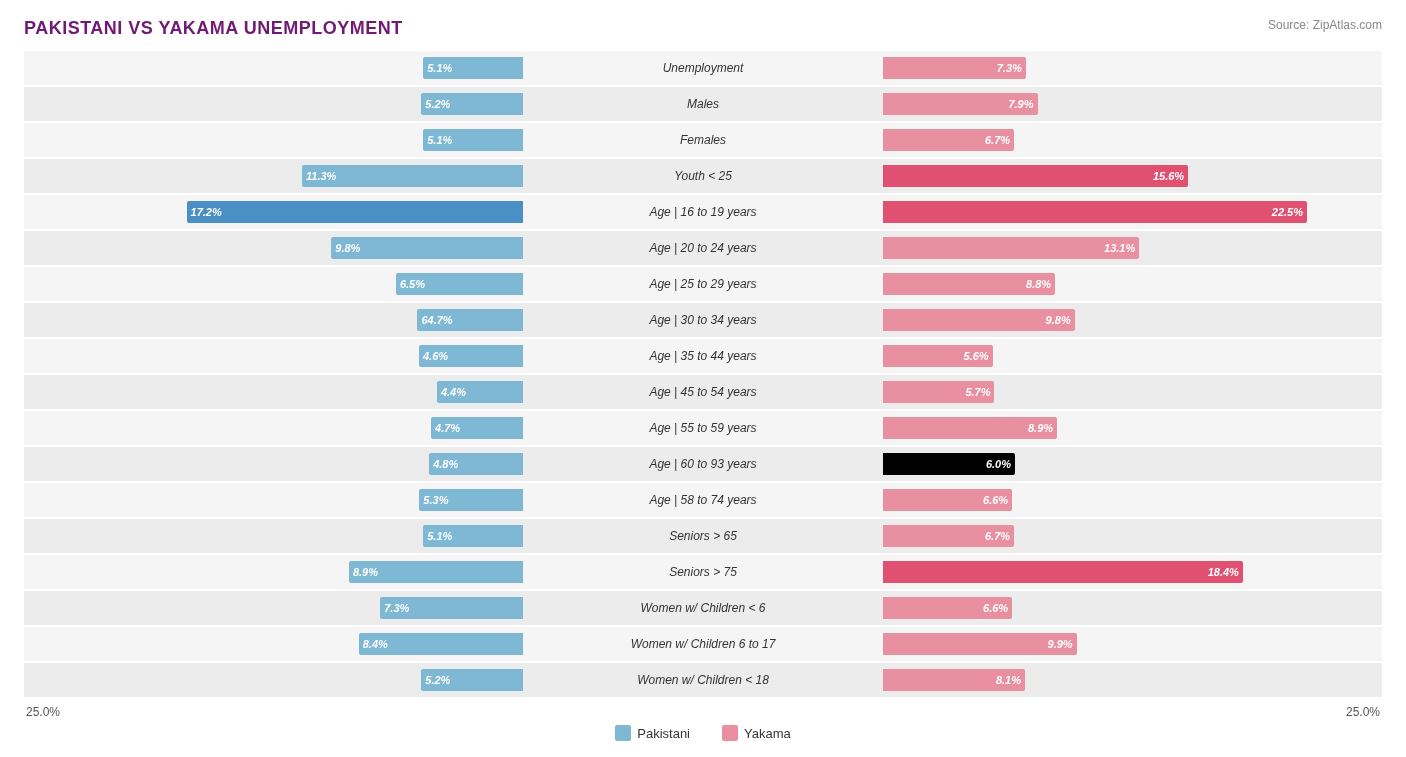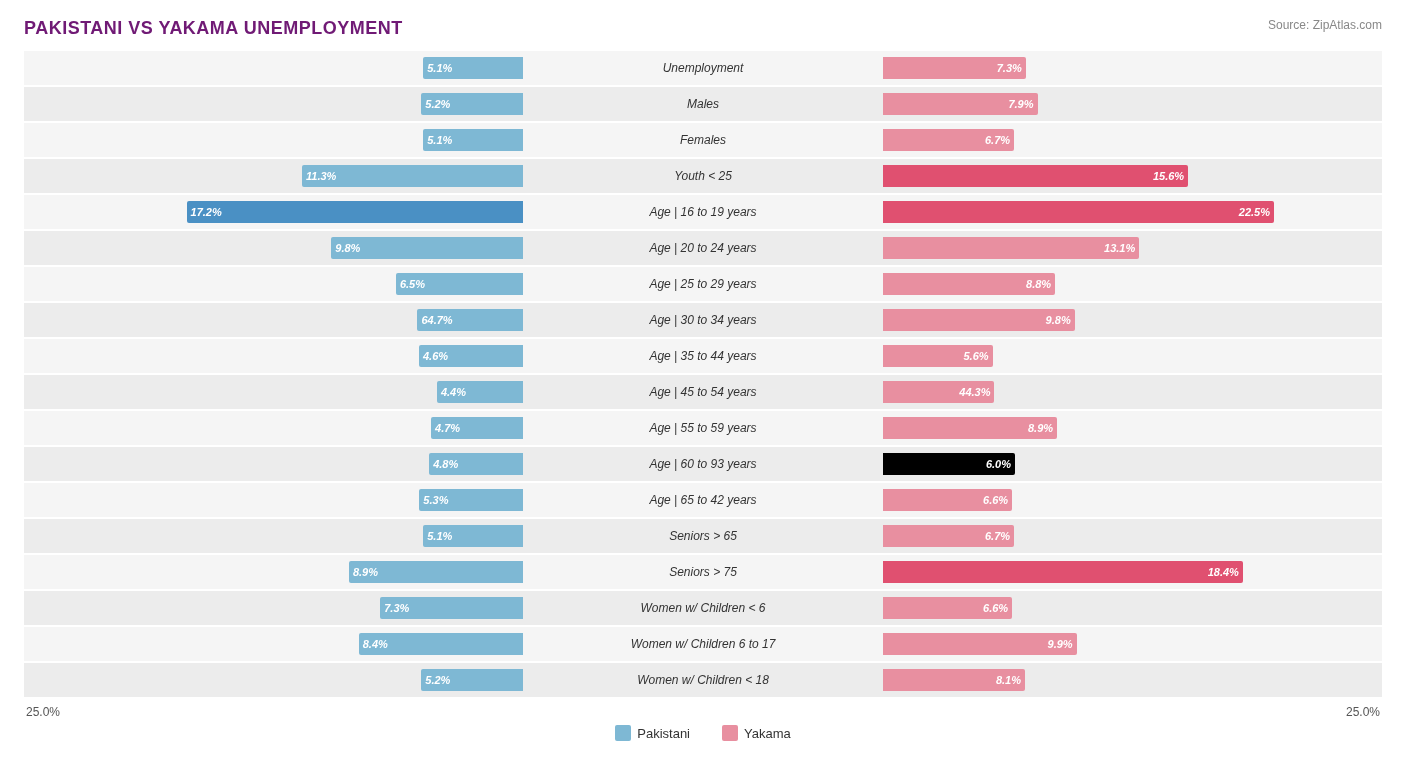--- a/index.html
+++ b/index.html
@@ -252,21 +252,21 @@
 
       <div class="left-side">
         <div class="bar-blue highlight" style="width:336.43199999999996px; background:#4a90c4; position:relative;">
           <span class="val-inside-left">17.2%</span>
         </div>
       </div>
 
       <span class="center-label">Age | 16 to 19 years</span>
 
       <div class="right-side">
-        <div class="bar-pink highlight" style="width:391px; background:#e05070; position:relative;">
+        <div class="bar-pink highlight" style="width:424px; background:#e05070; position:relative;">
           <span class="val-inside-right">22.5%</span>
         </div>
       </div>
     </div>
   </div>
       <div class="bar-row">
     <div class="bar-inner">
 
       <div class="left-side">
         <div class="bar-blue" style="width:191.68800000000002px; background:#7eb8d4; position:relative;">
@@ -343,21 +343,21 @@
       <div class="left-side">
         <div class="bar-blue" style="width:86.06400000000001px; background:#7eb8d4; position:relative;">
           <span class="val-inside-left">4.4%</span>
         </div>
       </div>
 
       <span class="center-label">Age | 45 to 54 years</span>
 
       <div class="right-side">
         <div class="bar-pink" style="width:111.492px; background:#e88fa0; position:relative;">
-          <span class="val-inside-right">44.3%</span>
+          <span class="val-inside-right">5.7%</span>
         </div>
       </div>
     </div>
   </div>
       <div class="bar-row">
     <div class="bar-inner">
 
       <div class="left-side">
         <div class="bar-blue" style="width:91.932px; background:#7eb8d4; position:relative;">
           <span class="val-inside-left">4.7%</span>
@@ -393,21 +393,21 @@
   </div>
       <div class="bar-row">
     <div class="bar-inner">
 
       <div class="left-side">
         <div class="bar-blue" style="width:103.66799999999999px; background:#7eb8d4; position:relative;">
           <span class="val-inside-left">5.3%</span>
         </div>
       </div>
 
-      <span class="center-label">Age | 65 to 42 years</span>
+      <span class="center-label">Age | 58 to 74 years</span>
 
       <div class="right-side">
         <div class="bar-pink" style="width:129.096px; background:#e88fa0; position:relative;">
           <span class="val-inside-right">6.6%</span>
         </div>
       </div>
     </div>
   </div>
       <div class="bar-row">
     <div class="bar-inner">

